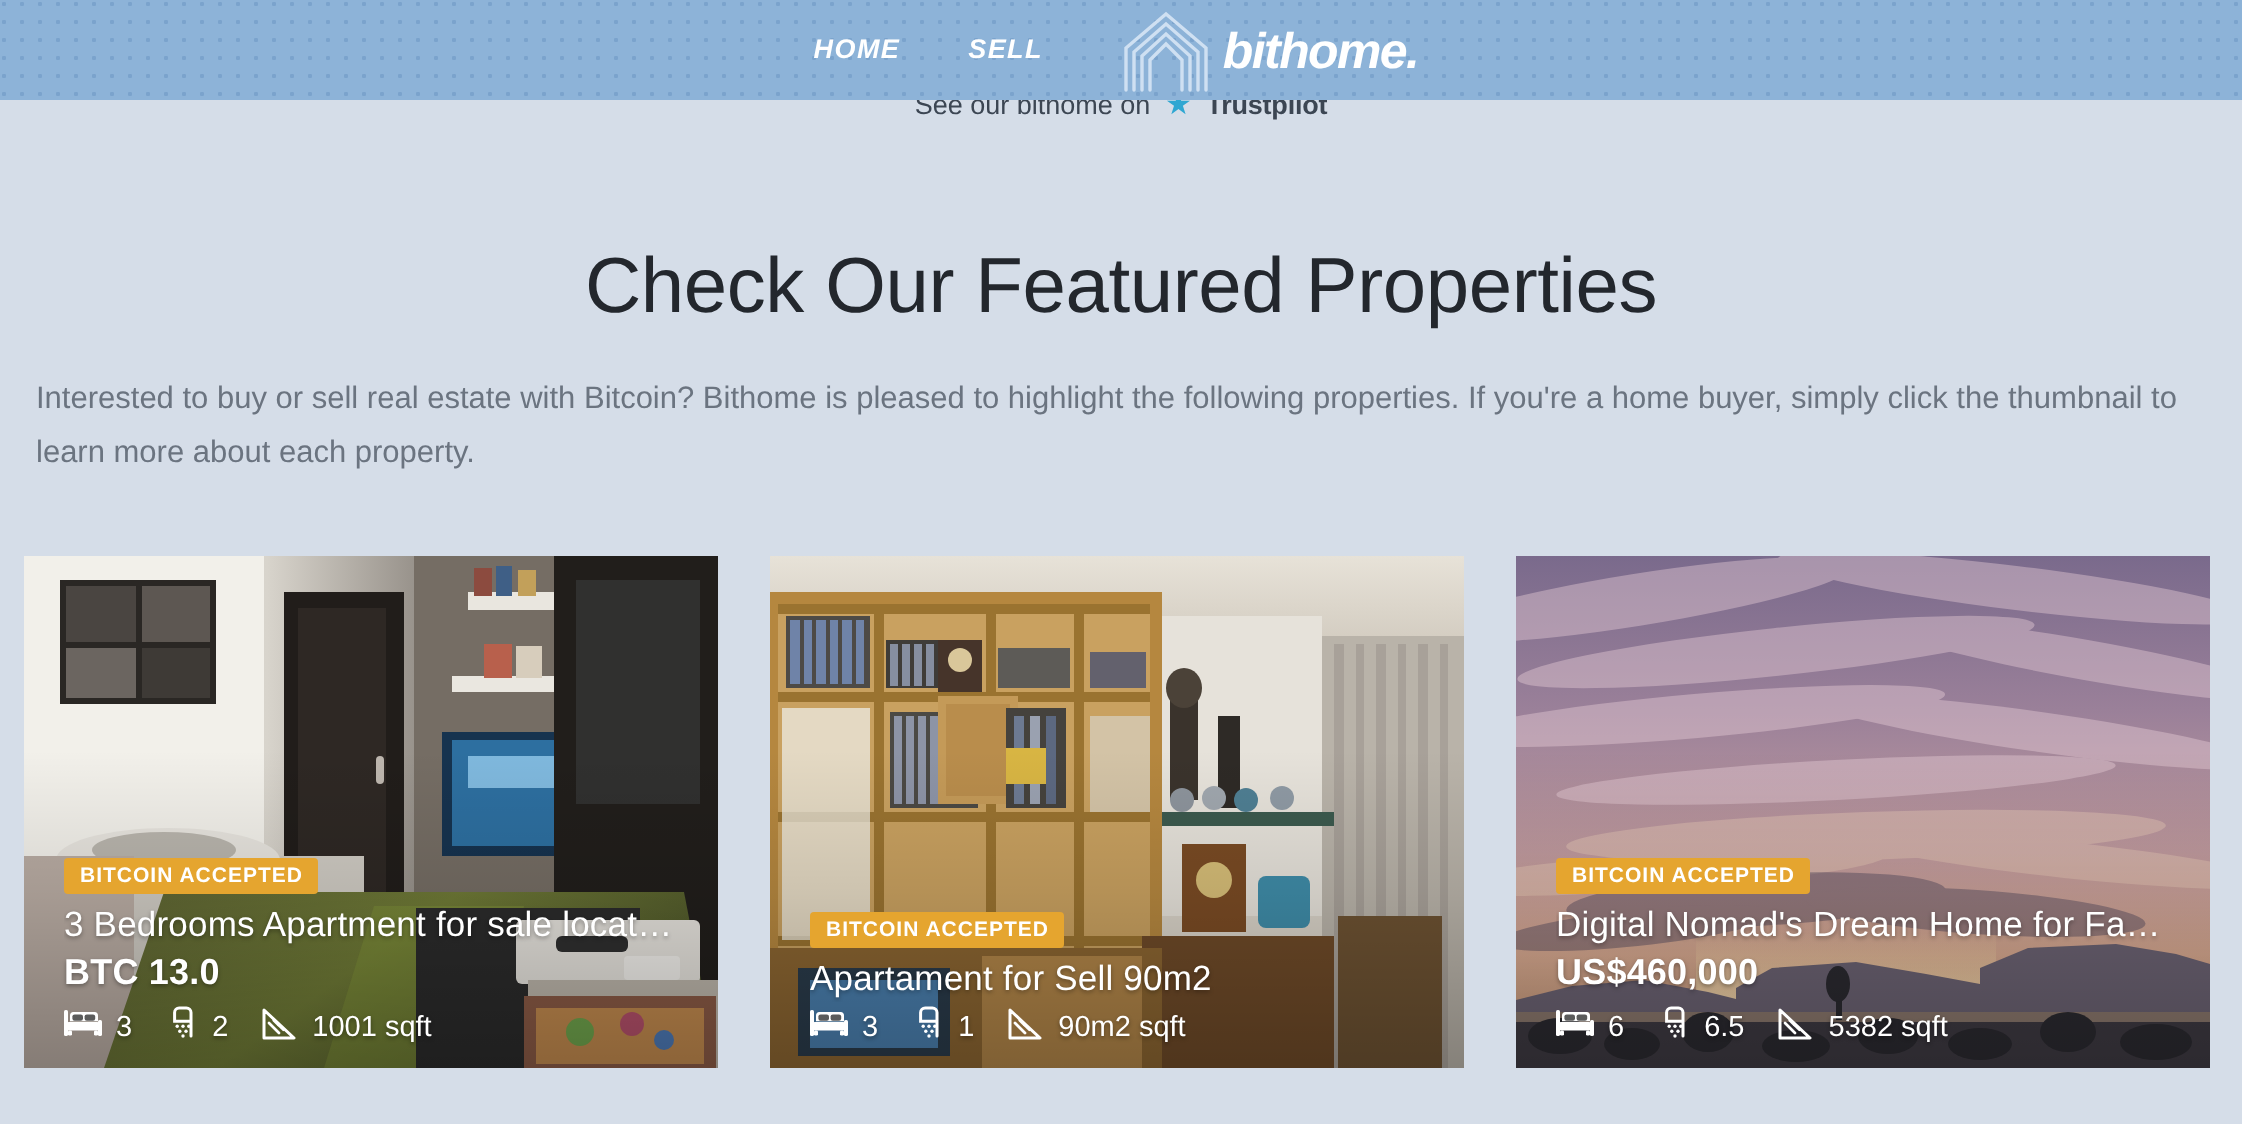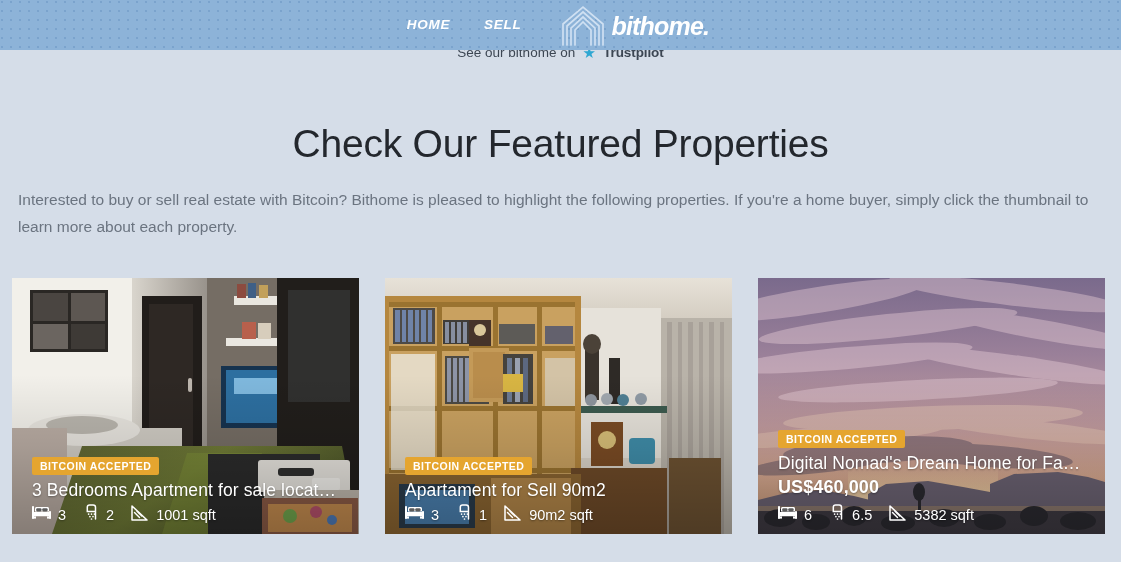--- a/index.html
+++ b/index.html
@@ -334,20 +334,21 @@
           <rect x="256" y="226" width="84" height="28" fill="#c28a4e"></rect>
           <circle cx="278" cy="238" r="7" fill="#6fa34c"></circle>
           <circle cx="304" cy="234" r="6" fill="#b4506a"></circle>
           <circle cx="320" cy="242" r="5" fill="#4d79b5"></circle>
         </svg>
       </div>
       <div class="card-shade"></div>
       <div class="card-body">
         <span class="badge">BITCOIN ACCEPTED</span>
         <div class="card-title">3 Bedrooms Apartment for sale located 3 ...</div>
+        <div class="card-price">BTC 13.0</div>
         <div class="card-specs">
           <span class="spec">
             <span class="spec-icon">
               <svg width="19" height="15" viewBox="0 0 19 15" xmlns="http://www.w3.org/2000/svg">
                 <g fill="#ffffff">
                   <rect x="0" y="1" width="2" height="13" rx="0.8"></rect>
                   <rect x="17" y="6" width="2" height="8" rx="0.8"></rect>
                   <rect x="1" y="7" width="17" height="4.2" rx="1.4"></rect>
                   <path d="M3 6.6 V3.6 C3 2.7 3.7 2 4.6 2 H15.4 C16.3 2 17 2.7 17 3.6 V6.6 Z"></path>
                   <rect x="4.2" y="3.2" width="5.3" height="3.2" rx="1.1" fill="#5b5b5b"></rect>

